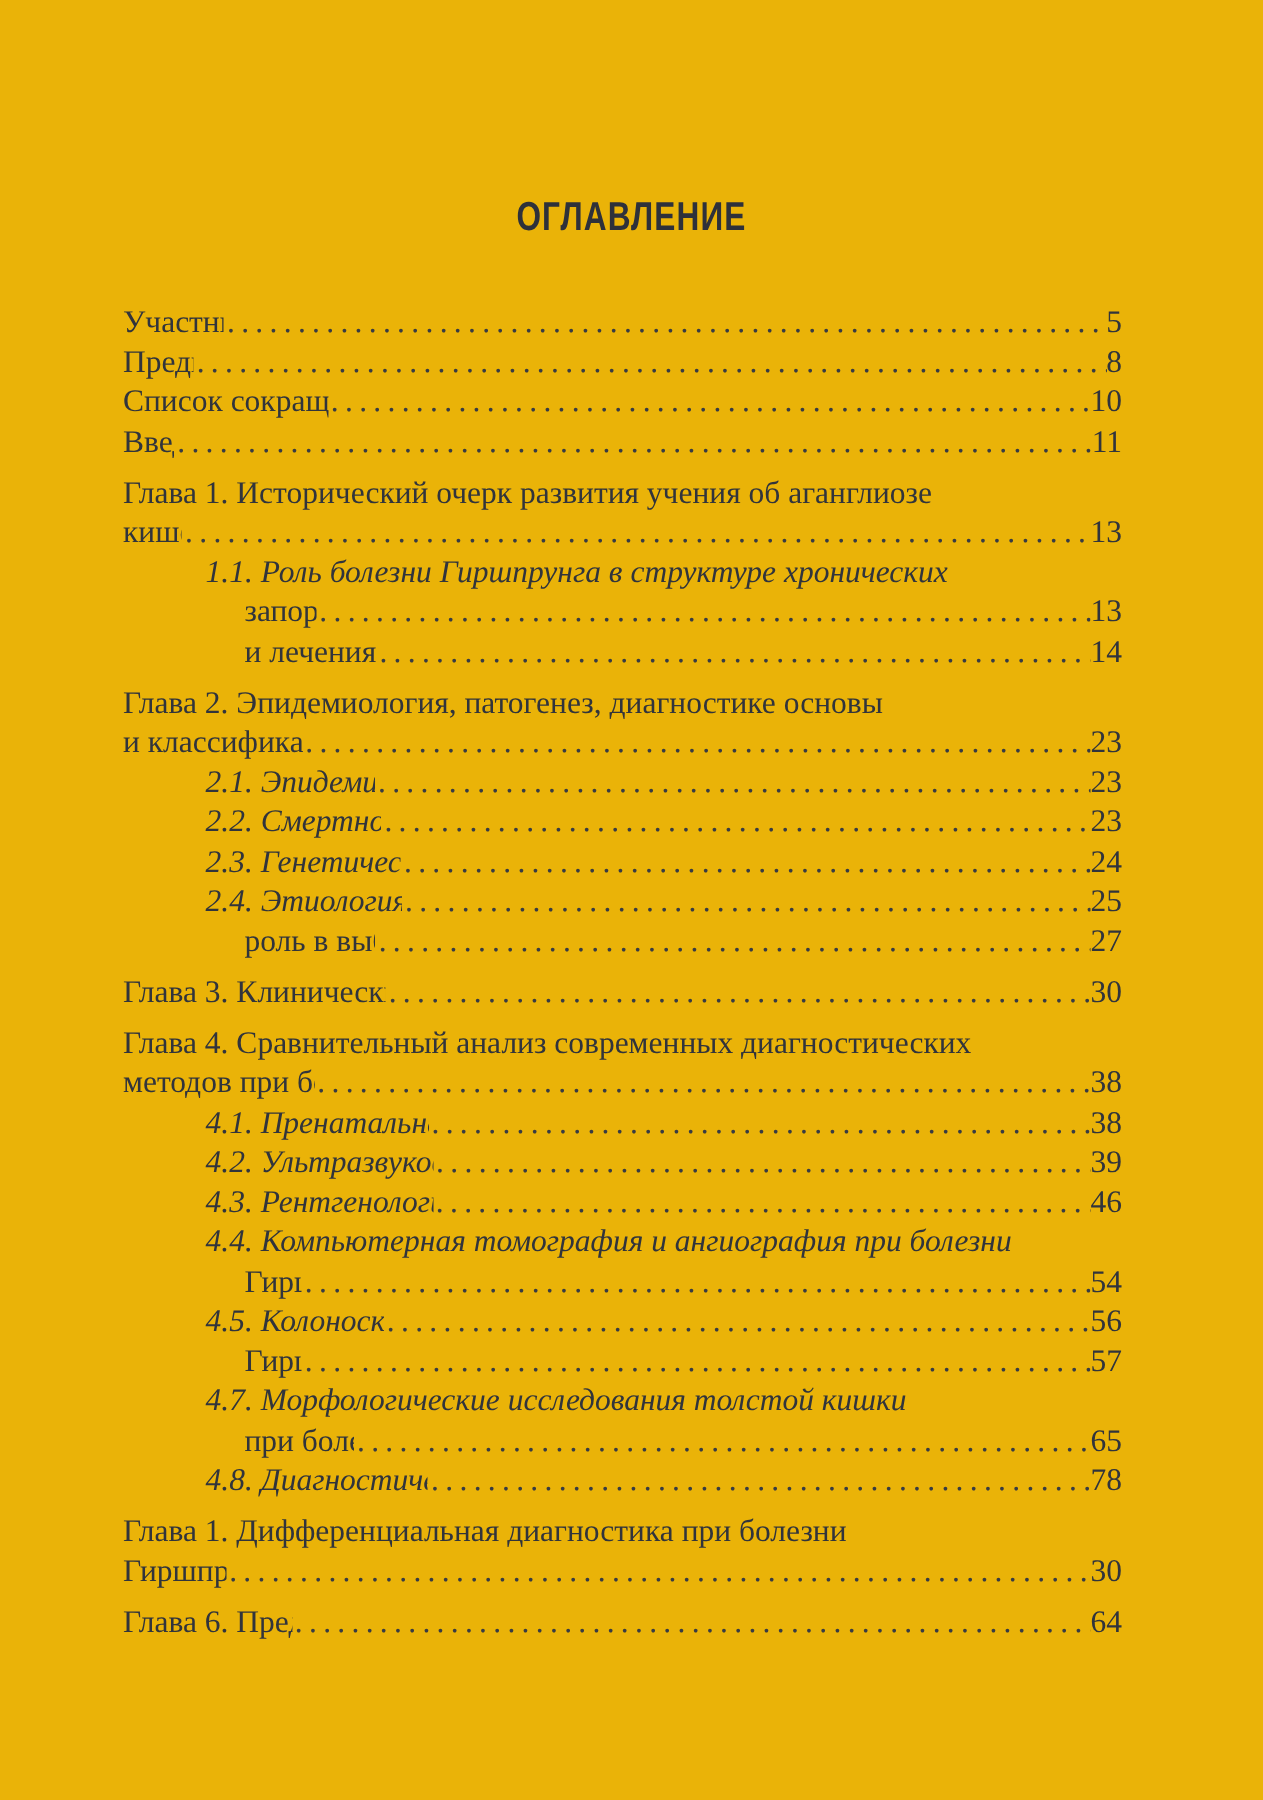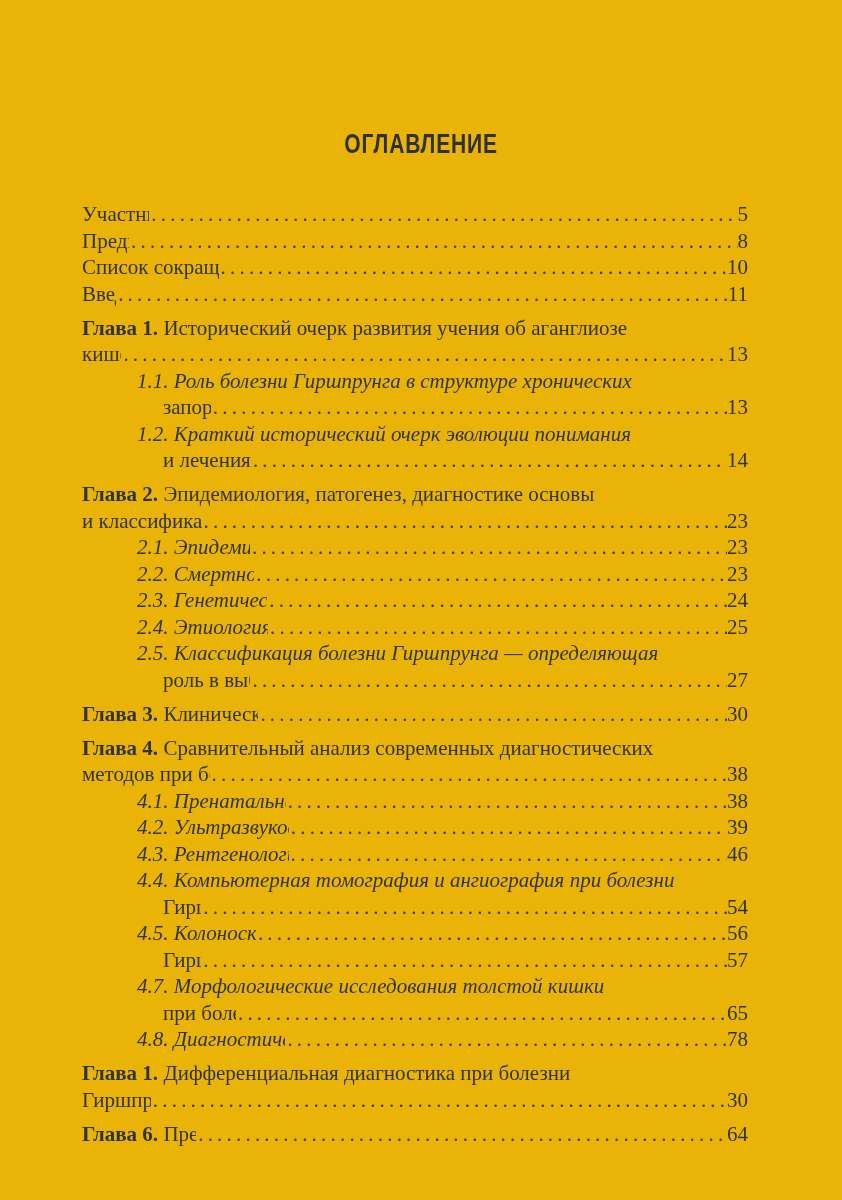--- a/index.html
+++ b/index.html
@@ -41,21 +41,21 @@
   .entry.chapter { margin-top: 7.5px; }
   .line {
     display: flex;
     align-items: baseline;
     line-height: 26.5px;
     white-space: nowrap;
   }
   .body { flex: 0 1 auto; overflow: hidden; }
   .sub .line.first .body { padding-left: 55px; font-style: italic; }
   .sub .line.cont  .body { padding-left: 81px; }
-  .chap-label { font-weight: 700; }
+  .chap-label { font-weight: 400; }
   .leader {
     flex: 1 1 auto;
     overflow: hidden;
     min-width: 0;
     letter-spacing: 4.2px;
     padding-left: 2px;
     color: #383b43;
   }
   .page-num {
     flex: 0 0 auto;
@@ -110,23 +110,20 @@
         <div class="line first">
           <span class="body"><span>1.1. Роль болезни Гиршпрунга в структуре хронических</span></span>
         </div>
         <div class="line cont">
           <span class="body"><span>запоров у детей</span></span>
           <span class="leader">................................................................................................................................................................</span>
           <span class="page-num">13</span>
         </div>
       </div>
       <div class="entry sub">
-        <div class="line first">
-          <span class="body"><span>1.2. Краткий исторический очерк эволюции понимания</span></span>
-        </div>
         <div class="line cont">
           <span class="body"><span>и лечения болезни Гиршпрунга</span></span>
           <span class="leader">................................................................................................................................................................</span>
           <span class="page-num">14</span>
         </div>
       </div>
       <div class="entry chapter">
         <div class="line first">
           <span class="body"><b class="chap-label">Глава 2.</b> <span>Эпидемиология, патогенез, диагностике основы</span></span>
         </div>
@@ -158,23 +155,20 @@
         </div>
       </div>
       <div class="entry sub">
         <div class="line first">
           <span class="body"><span>2.4. Этиология и патогенез болезни Гиршпрунга</span></span>
           <span class="leader">................................................................................................................................................................</span>
           <span class="page-num">25</span>
         </div>
       </div>
       <div class="entry sub">
-        <div class="line first">
-          <span class="body"><span>2.5. Классификация болезни Гиршпрунга — определяющая</span></span>
-        </div>
         <div class="line cont">
           <span class="body"><span>роль в выборе тактики лечения</span></span>
           <span class="leader">................................................................................................................................................................</span>
           <span class="page-num">27</span>
         </div>
       </div>
       <div class="entry chapter">
         <div class="line first">
           <span class="body"><b class="chap-label">Глава 3.</b> <span>Клинические проявления болезни Гиршпрунга у детей</span></span>
           <span class="leader">................................................................................................................................................................</span>

